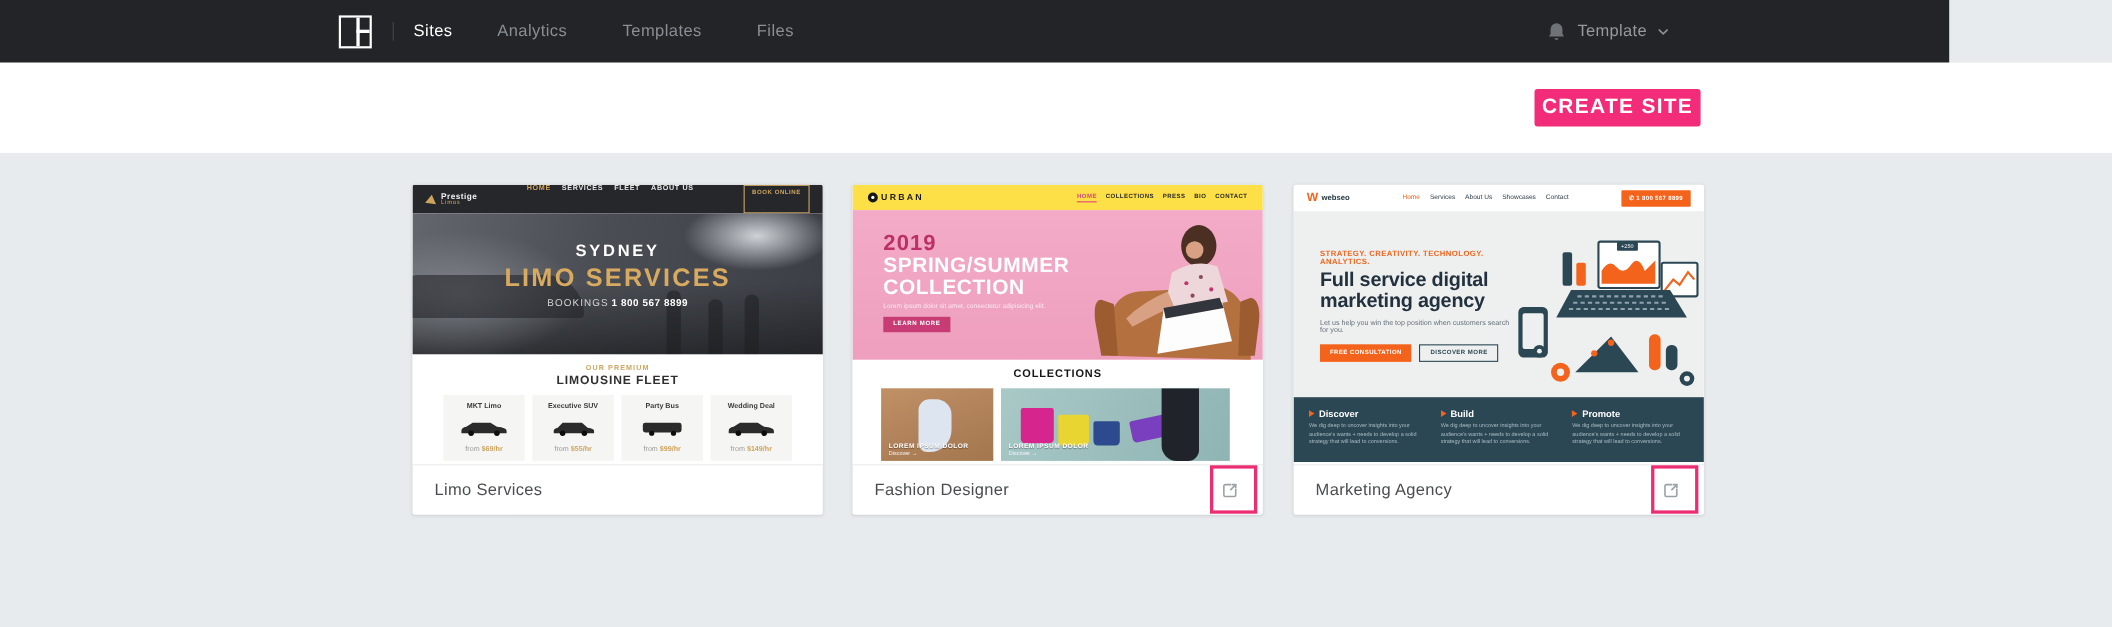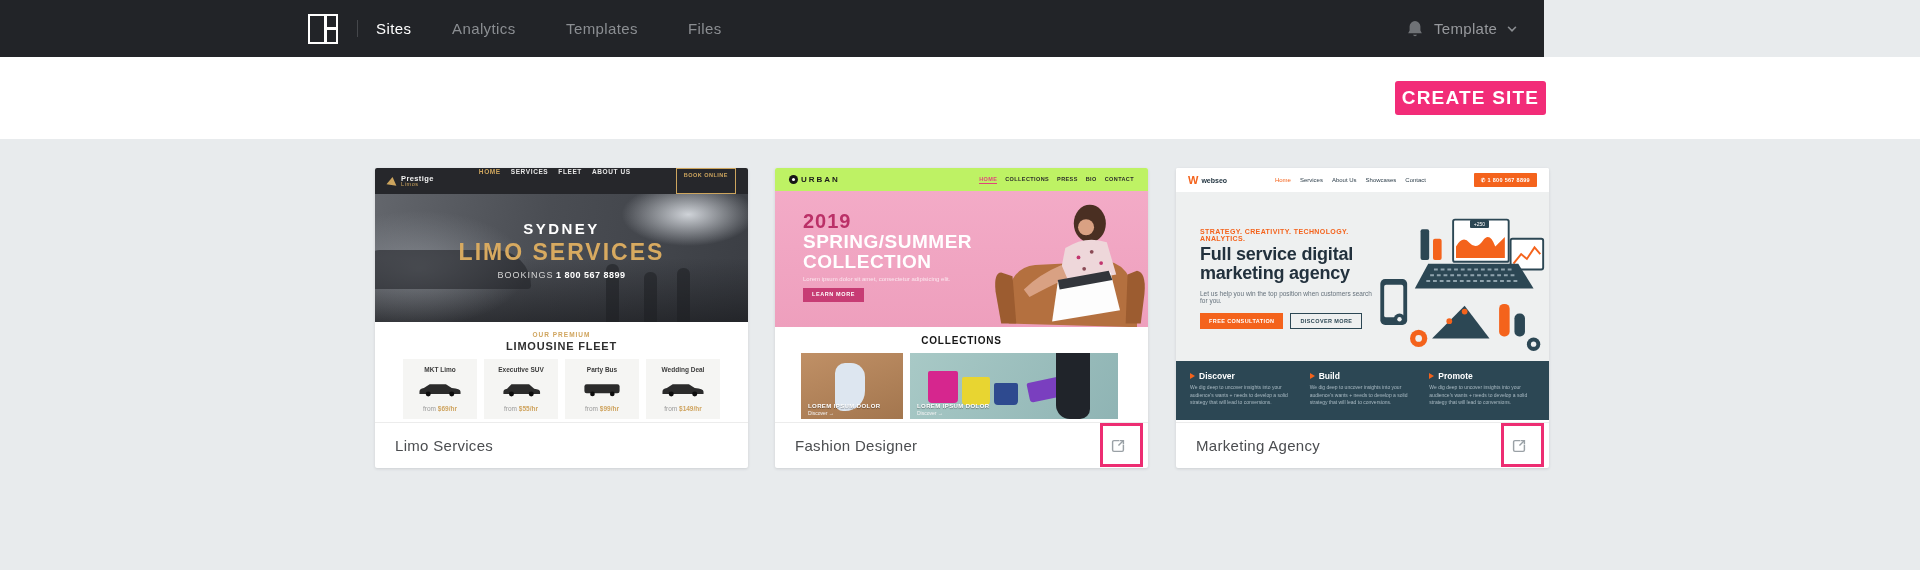--- a/index.html
+++ b/index.html
@@ -3,21 +3,21 @@
 <meta charset="utf-8">
 <style>
   * { margin:0; padding:0; box-sizing:border-box; }
   html,body { background:#cfd4d8; }
   .page {
     position:relative; width:1920px; height:570px; overflow:hidden;
     font-family:"Liberation Sans", sans-serif; background:#e8ebed;
   }
 
   
-  .navbar { position:absolute; left:0; top:0; width:1544px; height:57px; background:#222428; }
+  .navbar { position:absolute; left:0; top:0; width:1772px; height:57px; background:#222428; }
   .logo { position:absolute; left:308px; top:14px; width:30px; height:30px; border:2.5px solid #fff; }
   .logo-v { position:absolute; left:55%; top:0; bottom:0; width:2.5px; background:#fff; }
   .logo-h { position:absolute; left:55%; right:0; top:44%; height:2.5px; background:#fff; }
   .nav-divider { position:absolute; left:357px; top:20px; width:1px; height:17px; background:#45474b; }
   .nav-item { position:absolute; top:0; height:57px; line-height:57px; font-size:15px; letter-spacing:.4px;
               color:#8b8e92; cursor:pointer; }
   .nav-item.active { color:#ffffff; }
   .nav-right { position:absolute; left:1406px; top:0; height:57px; display:flex; align-items:center; gap:10px; }
   .bell { width:18px; height:20px; }
   .account { display:flex; align-items:center; gap:9px; cursor:pointer; }
@@ -74,21 +74,21 @@
   .lm-fl-title { color:#2f2f2f; font-size:11px; font-weight:bold; letter-spacing:.8px; margin-top:2px; }
   .lm-tiles { display:flex; justify-content:center; gap:7px; margin-top:7px; }
   .lm-tile { width:74px; height:60px; background:#f5f5f3; display:flex; flex-direction:column;
              align-items:center; justify-content:space-between; padding:7px 2px; }
   .lm-tile-name { font-size:6.5px; font-weight:bold; color:#3c3c3c; }
   .lm-tile-car { width:44px; height:15px; }
   .lm-price { font-size:6.5px; color:#9a9a9a; }
   .lm-price b { color:#cfa45f; }
 
   
-  .fd-header { height:23px; background:#bef264; display:flex; align-items:center; padding:0 14px; }
+  .fd-header { height:23px; background:#fde047; display:flex; align-items:center; padding:0 14px; }
   .fd-logo { display:flex; align-items:center; gap:3px; }
   .fd-logo-ic { width:9px; height:9px; border-radius:50%; background:#161616; position:relative; }
   .fd-logo-ic::after { content:""; position:absolute; left:3px; top:3px; width:3px; height:3px;
                        border-radius:50%; background:#fff; }
   .fd-logo-txt { font-size:8px; font-weight:bold; letter-spacing:2px; color:#1c1c1c; }
   .fd-nav { margin-left:auto; display:flex; gap:8px; }
   .fd-nav span { font-size:5.5px; font-weight:bold; letter-spacing:.4px; color:#2b2b2b;
                  font-family:"Liberation Sans",sans-serif; }
   .fd-nav span.on { color:#e0457b; border-bottom:1px solid #e0457b; padding-bottom:1px; }
   .fd-hero { position:relative; height:136px; background:linear-gradient(180deg,#f3abc7 0%,#ee9fbd 100%); overflow:hidden; }

